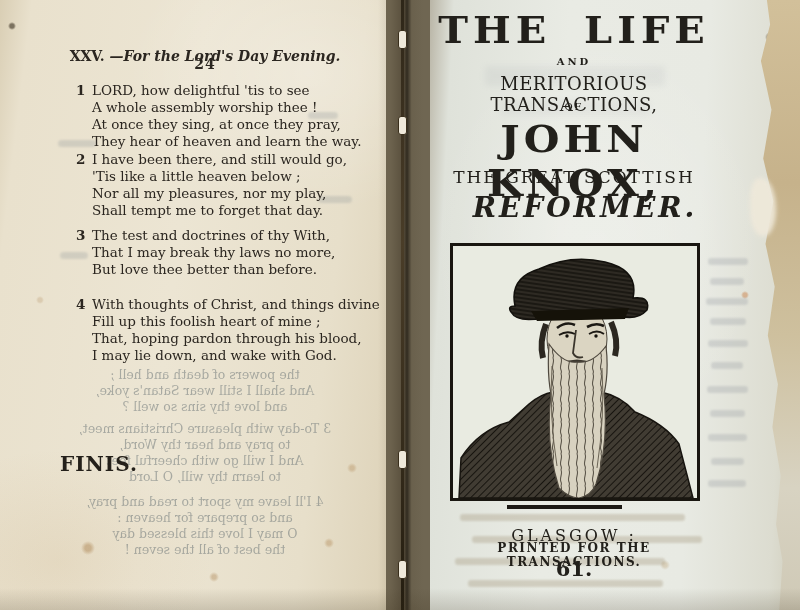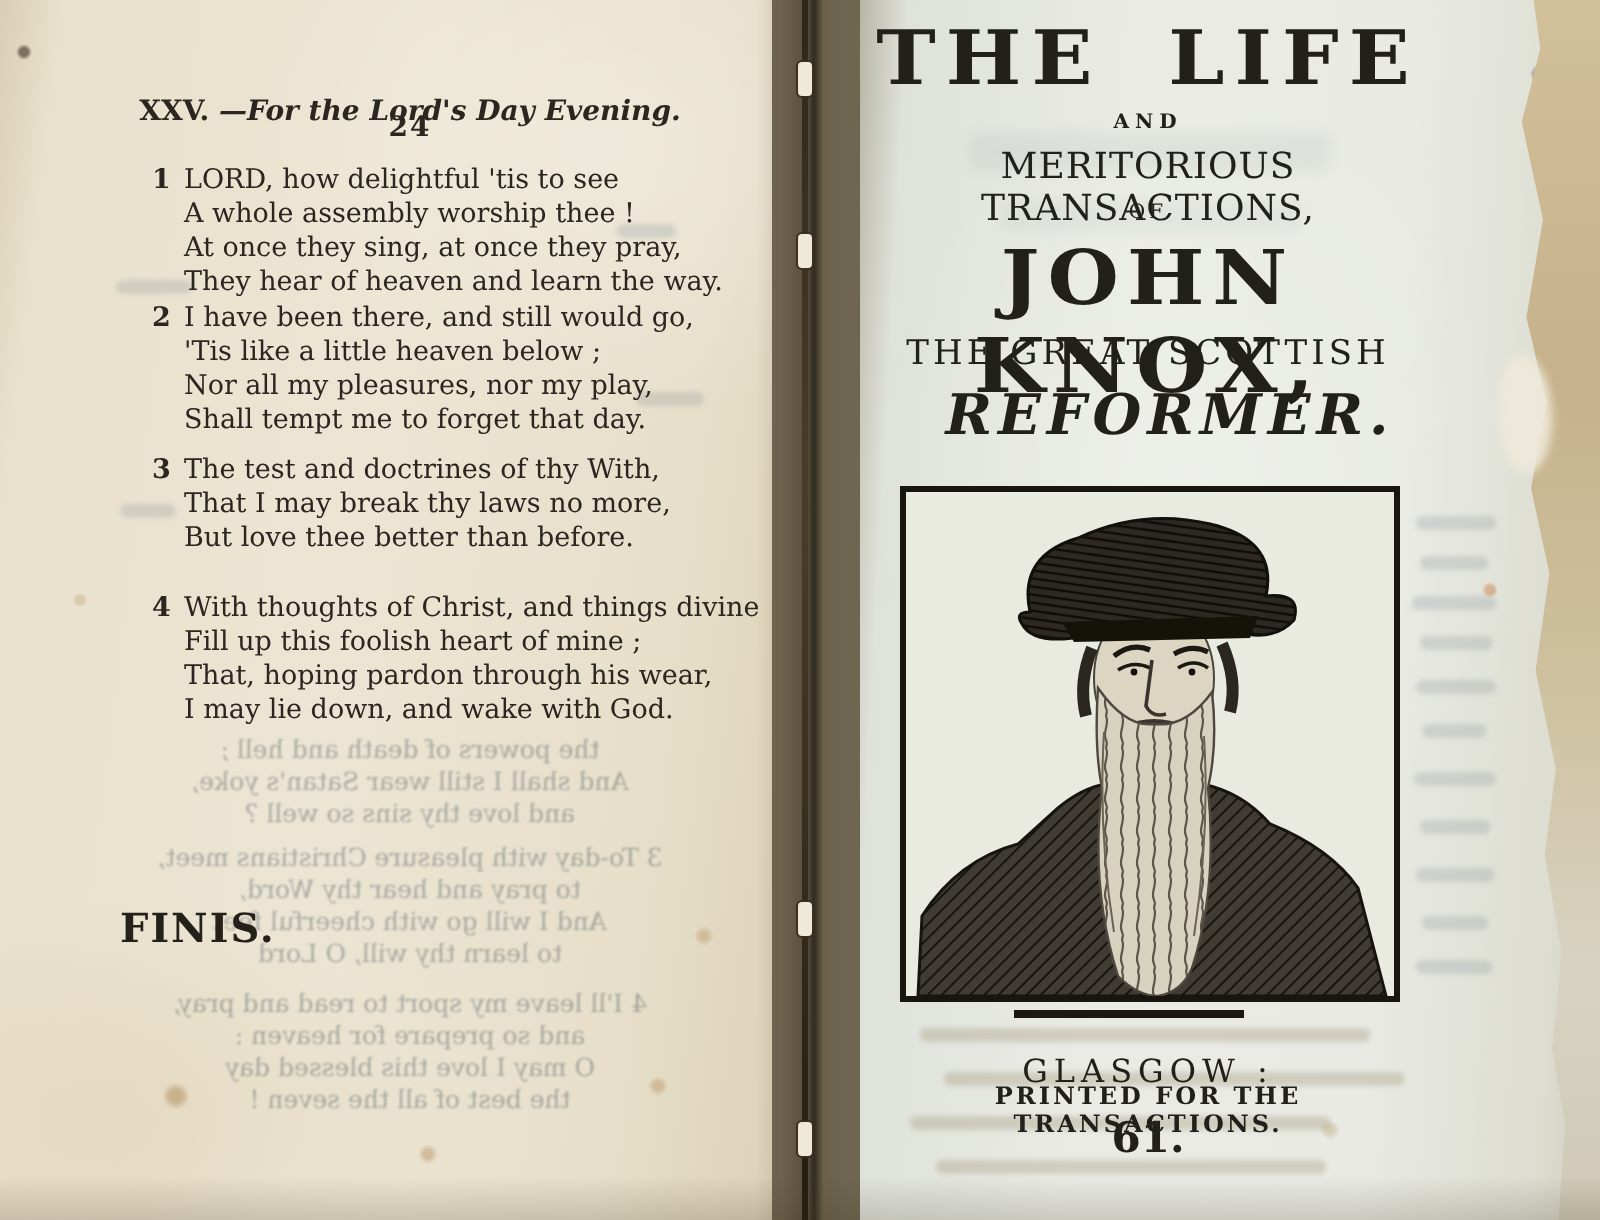--- a/index.html
+++ b/index.html
@@ -121,21 +121,21 @@
       <div class="verse" style="top:227px">
         <span class="vnum">3</span>
         <div class="vline">The test and doctrines of thy With,</div>
         <div class="vline">That I may break thy laws no more,</div>
         <div class="vline">But love thee better than before.</div>
       </div>
       <div class="verse" style="top:296px">
         <span class="vnum">4</span>
         <div class="vline">With thoughts of Christ, and things divine</div>
         <div class="vline">Fill up this foolish heart of mine ;</div>
-        <div class="vline">That, hoping pardon through his wear,</div>
+        <div class="vline">That, hoping pardon through his blood,</div>
         <div class="vline">I may lie down, and wake with God.</div>
       </div>
     </div>
 
     <div class="ghostL" style="top:367px">the powers of death and hell ;</div>
     <div class="ghostL" style="top:383px">And shall I still wear Satan's yoke,</div>
     <div class="ghostL" style="top:399px">and love thy sins so well ?</div>
     <div class="ghostL" style="top:421px">3 To-day with pleasure Christians meet,</div>
     <div class="ghostL" style="top:437px">to pray and hear thy Word,</div>
     <div class="ghostL" style="top:453px">And I will go with cheerful feet</div>

